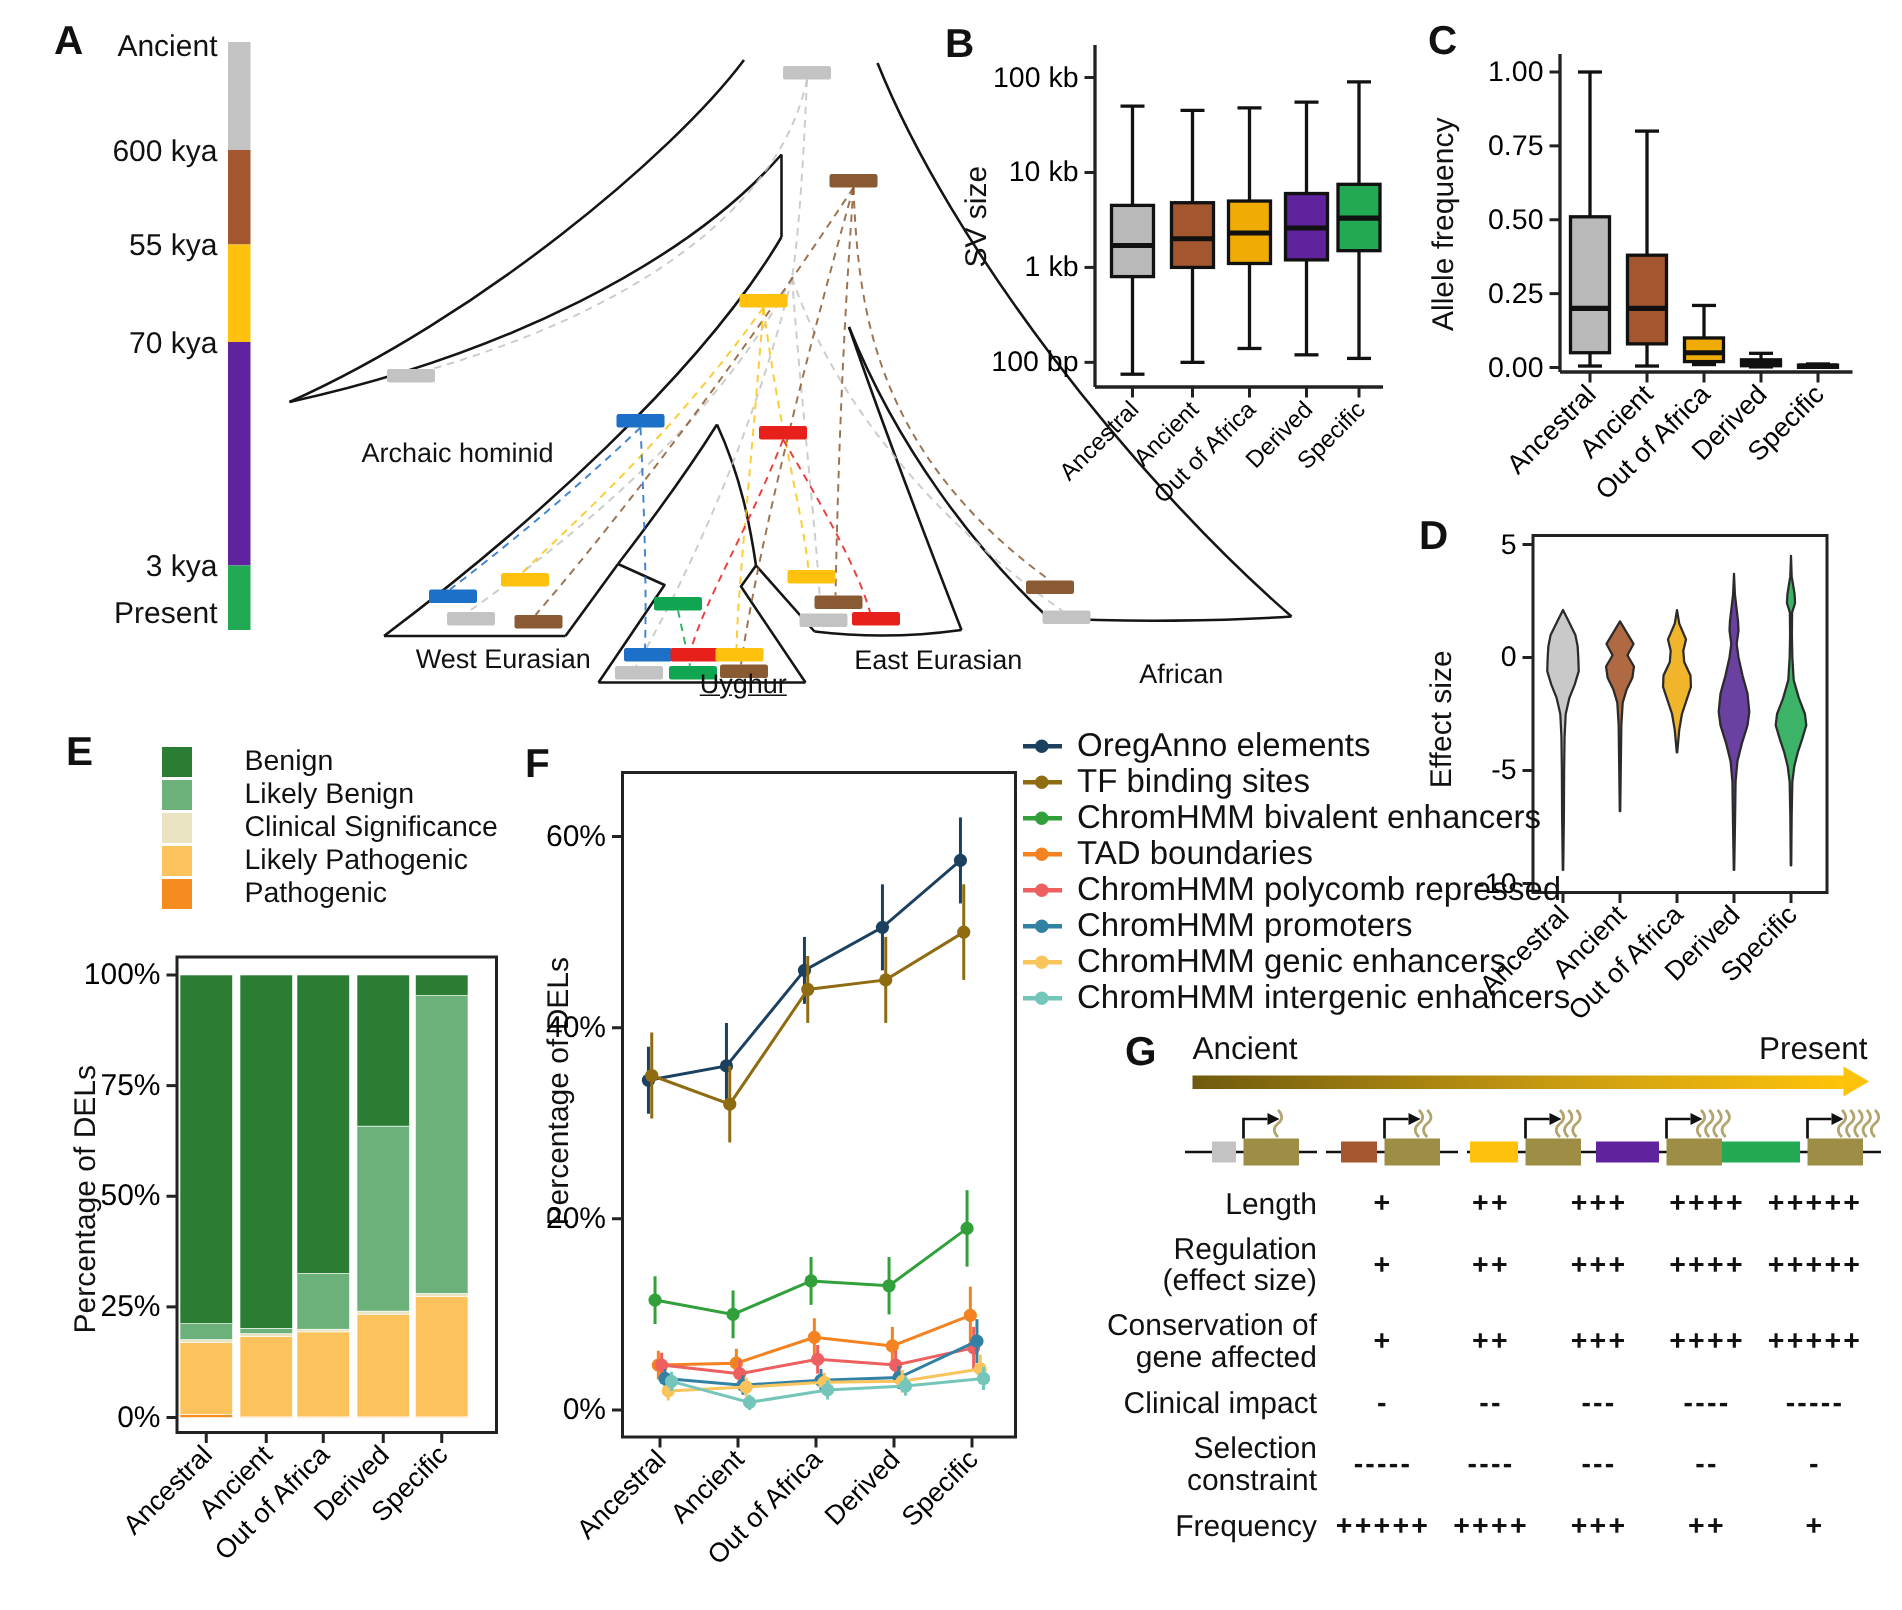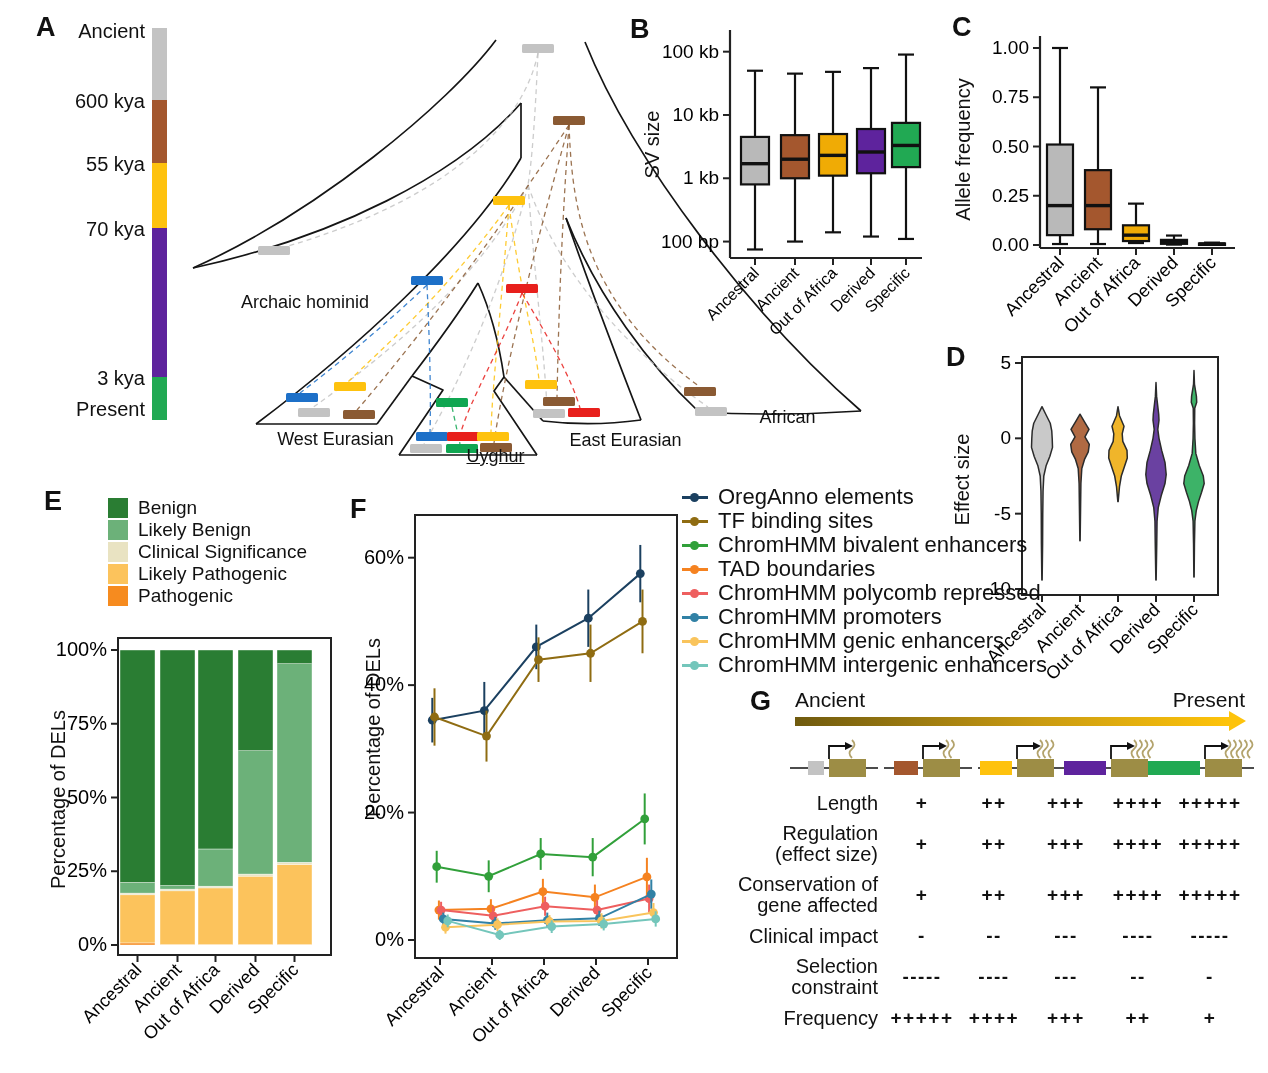--- a/index.html
+++ b/index.html
@@ -2,21 +2,21 @@
 <html><head>
 <meta charset="utf-8">
 <style>
   html,body{margin:0;padding:0;background:#fff;}
   body{width:1268px;height:1073px;position:relative;font-family:"Liberation Sans",sans-serif;color:#111;overflow:hidden;}
   .abs{position:absolute;}
   .panel-letter{font-size:27px;font-weight:bold;}
   .rot90{transform:rotate(-90deg);transform-origin:center center;text-align:center;font-size:20px;}
   .pop-label{font-size:18px;text-align:center;}
   .tl-label{font-size:20px;text-align:right;width:110px;}
-  .leg-item{display:flex;align-items:center;height:22px;margin-bottom:0px;}
+  .leg-item{display:flex;align-items:center;height:22px;margin-bottom:0px;gap:25px;}
   .leg-sw{width:20px;height:20px;margin-right:10px;flex:none;}
   .leg-item span.t{font-size:19px;white-space:nowrap;}
   .legF-item{display:flex;align-items:center;height:24px;}
   .legF-mark{width:26px;height:3px;position:relative;margin-right:10px;flex:none;}
   .legF-mark i{position:absolute;width:9px;height:9px;border-radius:50%;left:8px;top:-3px;}
   .legF-item span.t{font-size:22px;white-space:nowrap;}
   .g-hdr{font-size:21px;}
   .g-arrow{height:9px;background:linear-gradient(90deg,#6f5a0e,#c89a12 55%,#ffc40a);}
   .g-arrowhead{width:0;height:0;border-top:10px solid transparent;border-bottom:10px solid transparent;border-left:17px solid #fdc30c;}
   .g-row{display:flex;align-items:center;margin-bottom:9px;justify-content:flex-end;}
@@ -107,21 +107,21 @@
       <rect x="568" y="408" width="32" height="9" rx="1.5" fill="#e8201c"></rect>
       <rect x="684" y="387" width="32" height="9" rx="1.5" fill="#8a5a33"></rect>
       <rect x="695" y="407" width="32" height="9" rx="1.5" fill="#c3c3c3"></rect>
     </g>
 </svg>
 
 <div class="abs pop-label" style="left:190px;top:292px;width:230px;">Archaic hominid</div>
 <div class="abs pop-label" style="left:248px;top:429px;width:175px;">West Eurasian</div>
 <div class="abs pop-label" style="left:413px;top:446px;width:165px;text-decoration:underline;">Uyghur</div>
 <div class="abs pop-label" style="left:533px;top:430px;width:185px;">East Eurasian</div>
-<div class="abs pop-label" style="left:695px;top:407px;width:185px;">African</div>
+<div class="abs pop-label" style="left:695px;top:439px;width:185px;">African</div>
 
 <div class="abs panel-letter" style="left:630px;top:14px;">B</div>
 <div class="abs rot90" style="left:592px;top:133px;width:120px;">SV size</div>
 <svg id="svgB" class="abs" style="left:620px;top:8px;" width="330" height="345">
     <line x1="110" y1="22" x2="110" y2="250" stroke="#222" stroke-width="2.2"></line>
     <line x1="110" y1="250" x2="302" y2="250" stroke="#222" stroke-width="2.2"></line>
     <line x1="103" y1="233.56570769564328" x2="110" y2="233.56570769564328" stroke="#222" stroke-width="2"></line>
     <text x="99" y="239.56570769564328" text-anchor="end" font-size="19">100 bp</text>
     <line x1="103" y1="170.26859422476412" x2="110" y2="170.26859422476412" stroke="#222" stroke-width="2"></line>
     <text x="99" y="176.26859422476412" text-anchor="end" font-size="19">1 kb</text>

